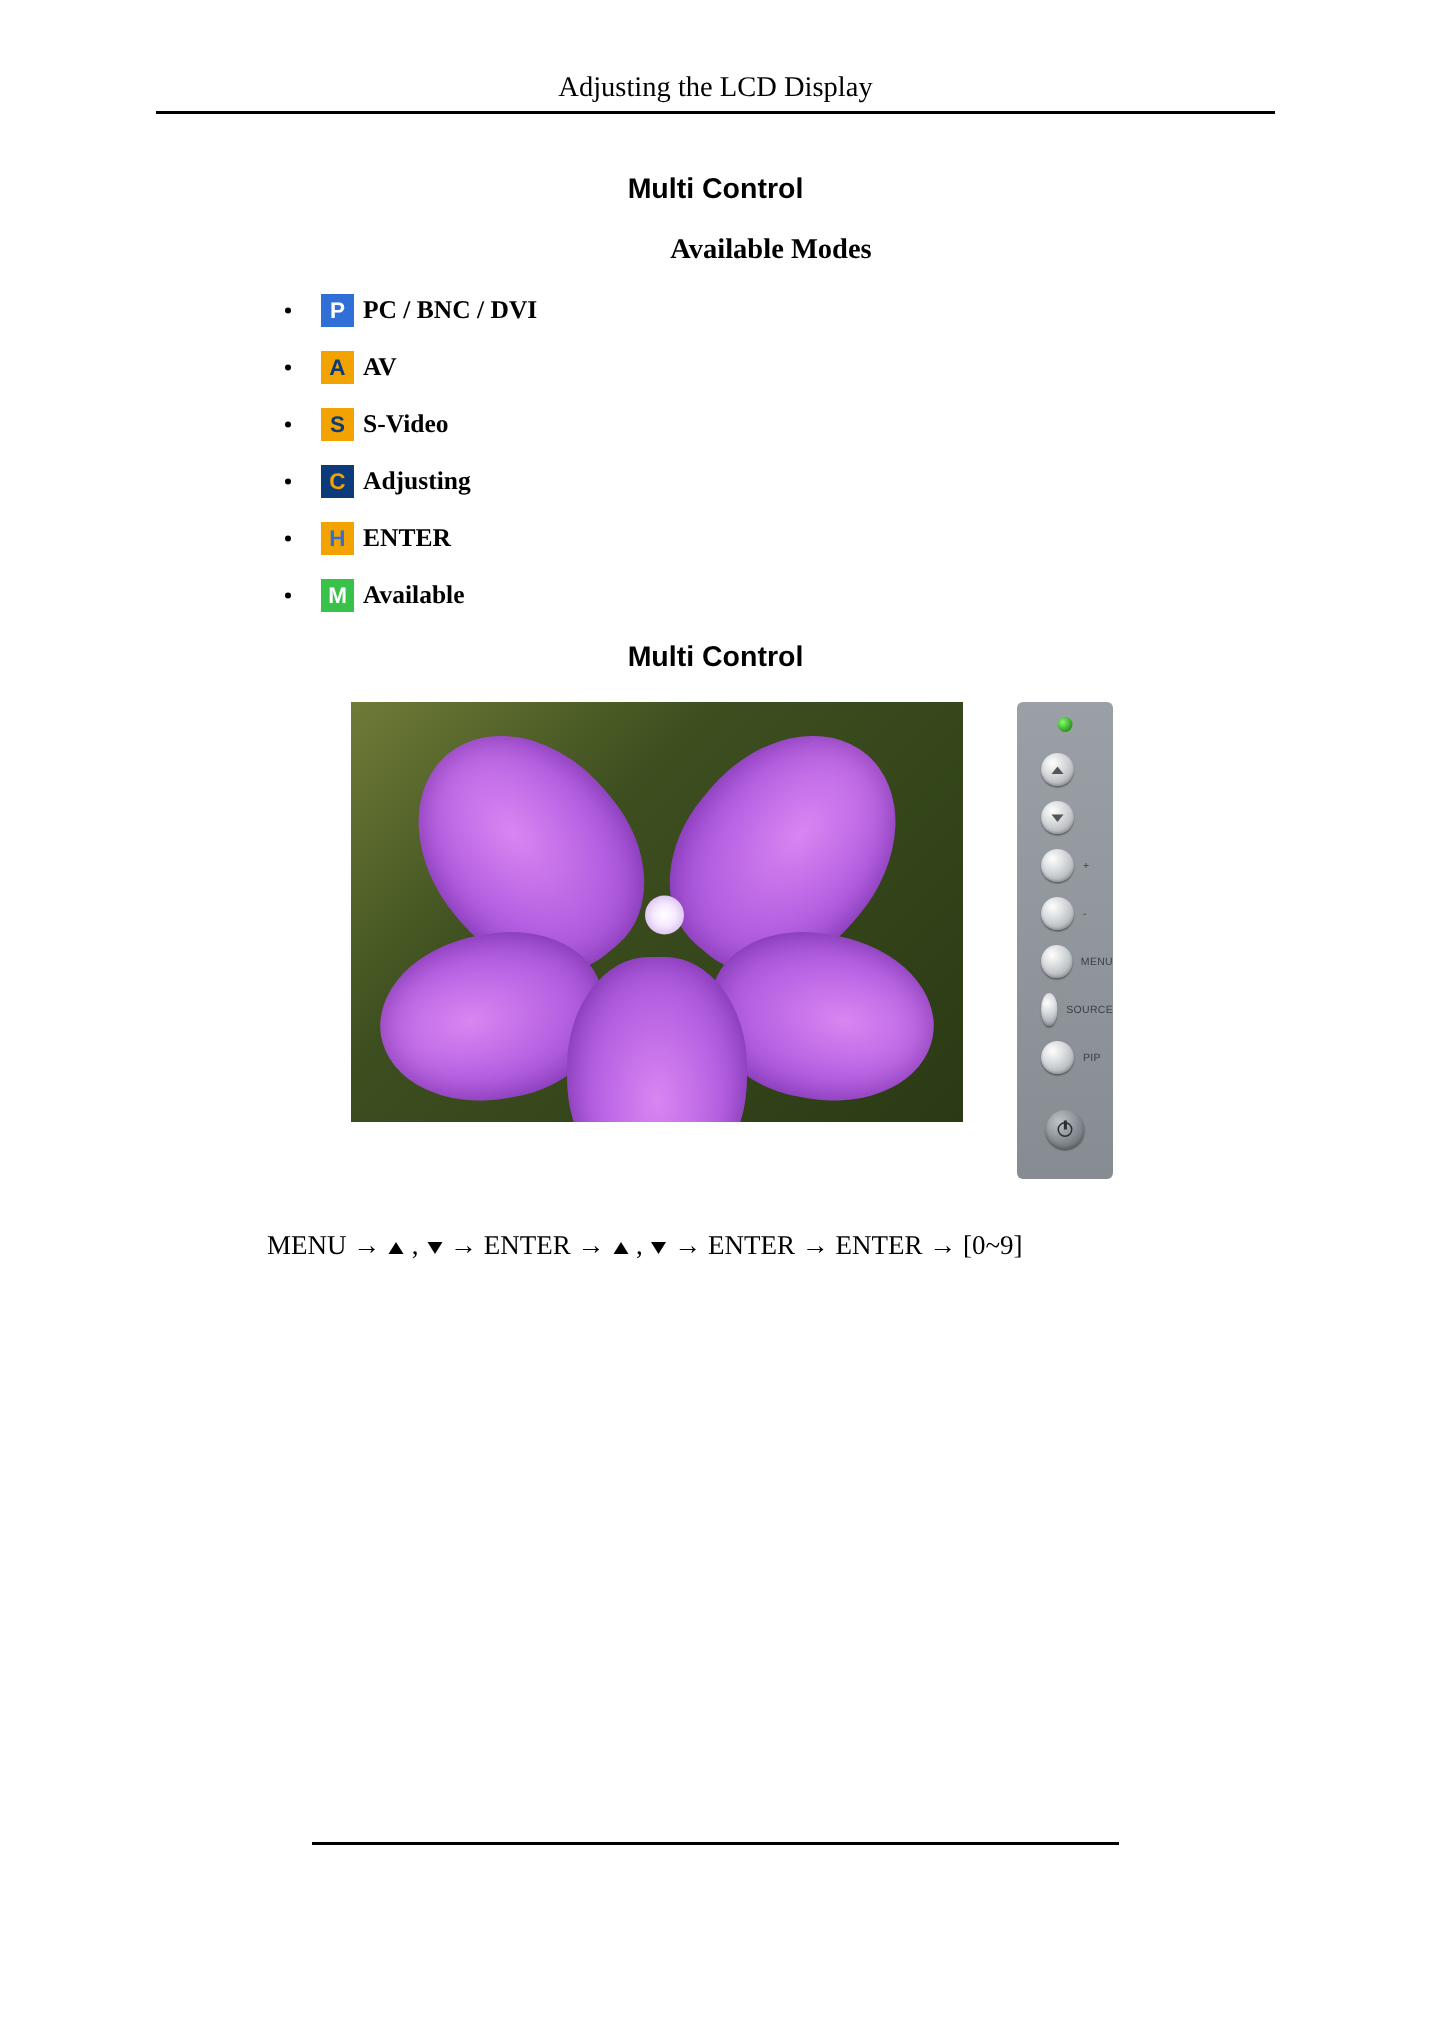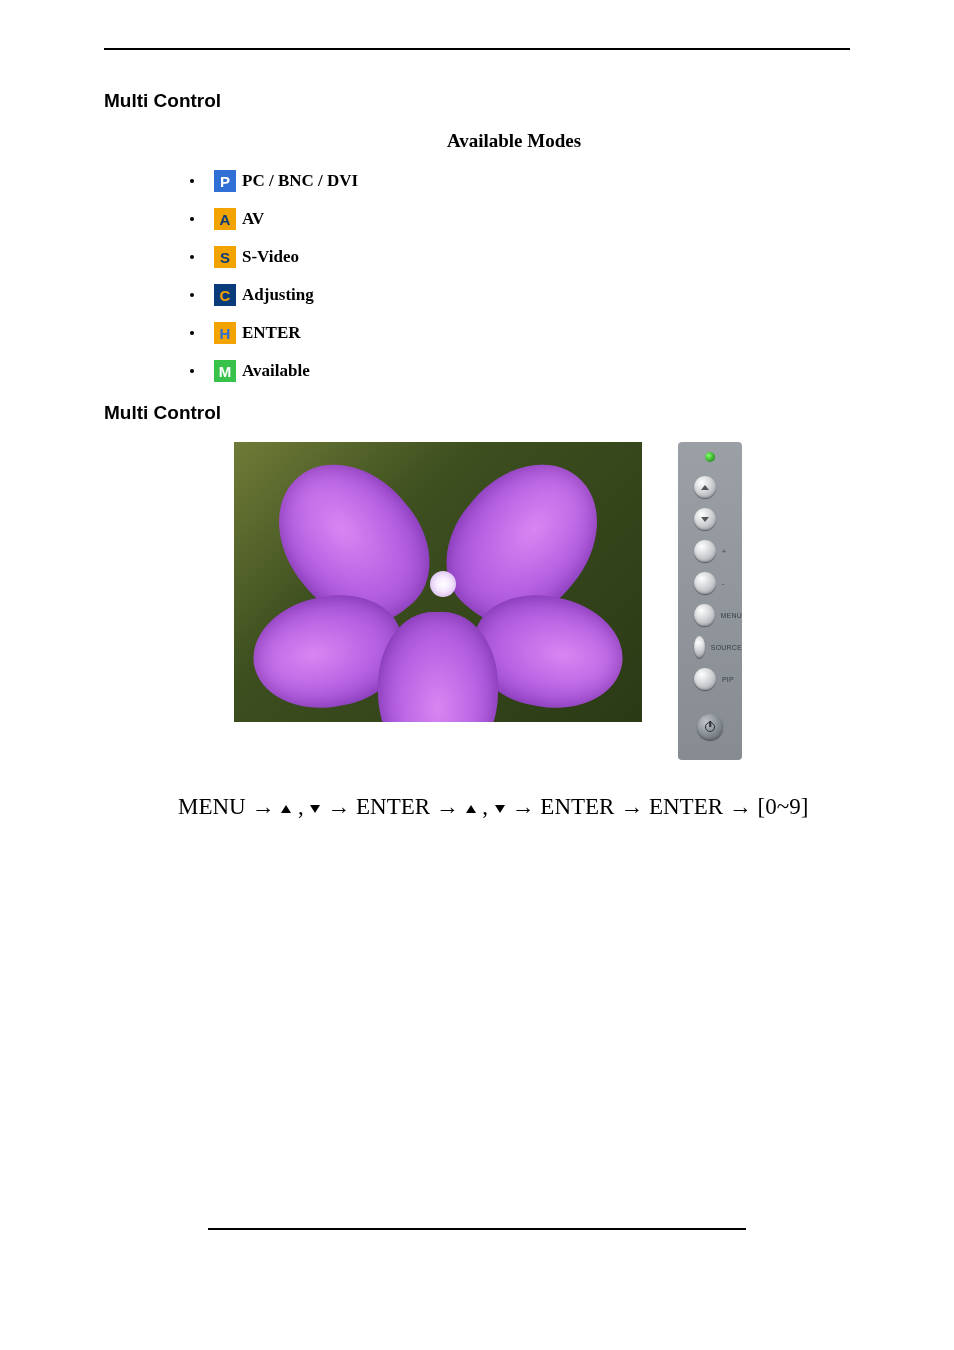--- a/index.html
+++ b/index.html
@@ -21,20 +21,21 @@
     border: none;
     border-top: 2px solid #000;
     margin-bottom: 40px;
   }
   .h-main {
     font-family: Arial, Helvetica, sans-serif;
     font-weight: bold;
     font-size: 19px;
     margin-top: 12px;
     margin-bottom: 18px;
+    text-align: center;
   }
   .h-sub {
     font-family: "Times New Roman", Times, serif;
     font-weight: bold;
     font-size: 19px;
     margin-left: 74px;
     margin-bottom: 18px;
     text-align: center;
   }
   .mode-list {
@@ -151,21 +152,21 @@
   .side-btn.power .pw {
     width: 10px; height: 10px; border: 1.5px solid #2b2f33; border-radius:50%;
     position:relative;
   }
   .side-btn.power .pw::before {
     content:""; position:absolute; left:50%; top:-2px; width:1.5px; height:6px;
     background:#2b2f33; transform:translateX(-50%);
   }
   .nav-line {
     font-family: "Times New Roman", Times, serif;
-    font-size: 23px;
+    font-size: 18px;
     margin-left: 74px;
   }
   .nav-line .tri {
     display:inline-block; width:0; height:0;
     border-left:5px solid transparent; border-right:5px solid transparent;
     vertical-align: middle;
     margin: 0 1px;
   }
   .nav-line .tri.up { border-bottom:8px solid #000; }
   .nav-line .tri.down { border-top:8px solid #000; }
@@ -175,20 +176,21 @@
     left: 104px; right: 104px;
     bottom: 72px;
   }
   .page-wrap { position: relative; min-height: 1254px; }
 </style>
 </head>
 <body>
 
 <div class="page-wrap">
 
+  <div class="page-title">Adjusting the LCD Display</div>
   <hr class="page-title-rule">
 
   <div class="h-main">Multi Control</div>
 
   <div class="h-sub">Available Modes</div>
 
   <ul class="mode-list" id="mode-list">
       <li>
         <span class="bullet"></span>
         <span class="mode-icon" style="background: rgb(47, 111, 214); color: rgb(255, 255, 255);">P</span>

